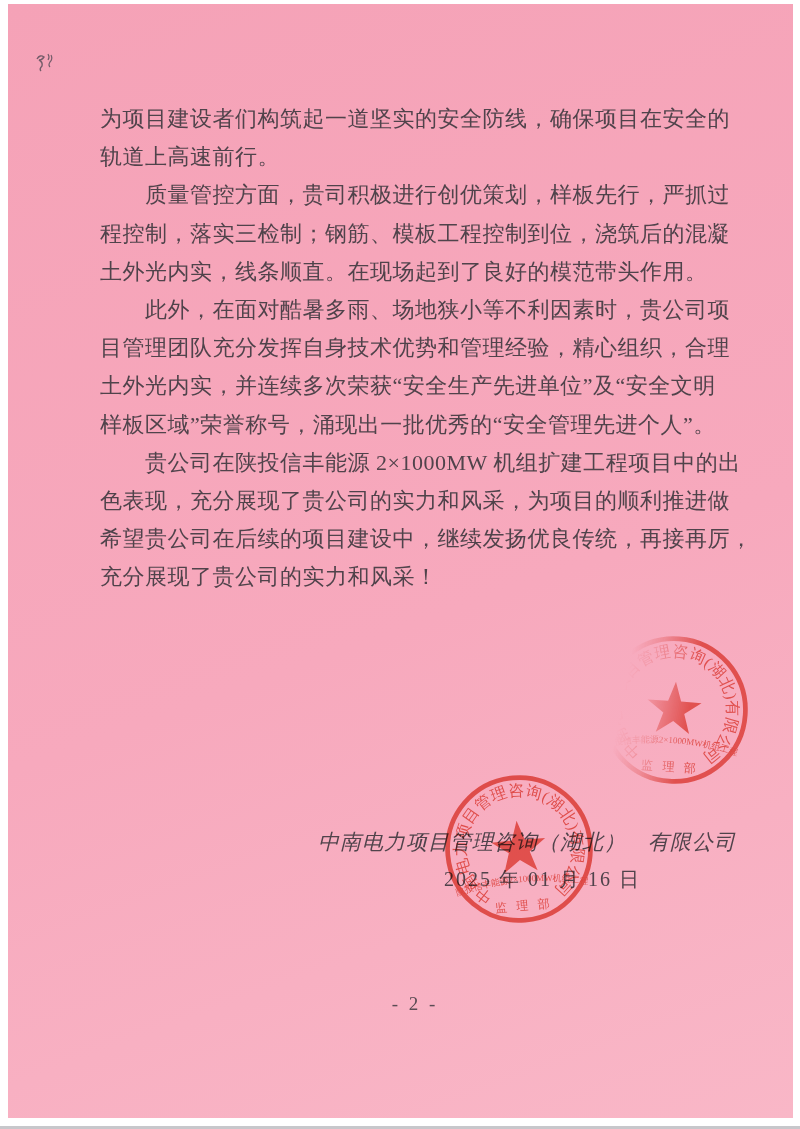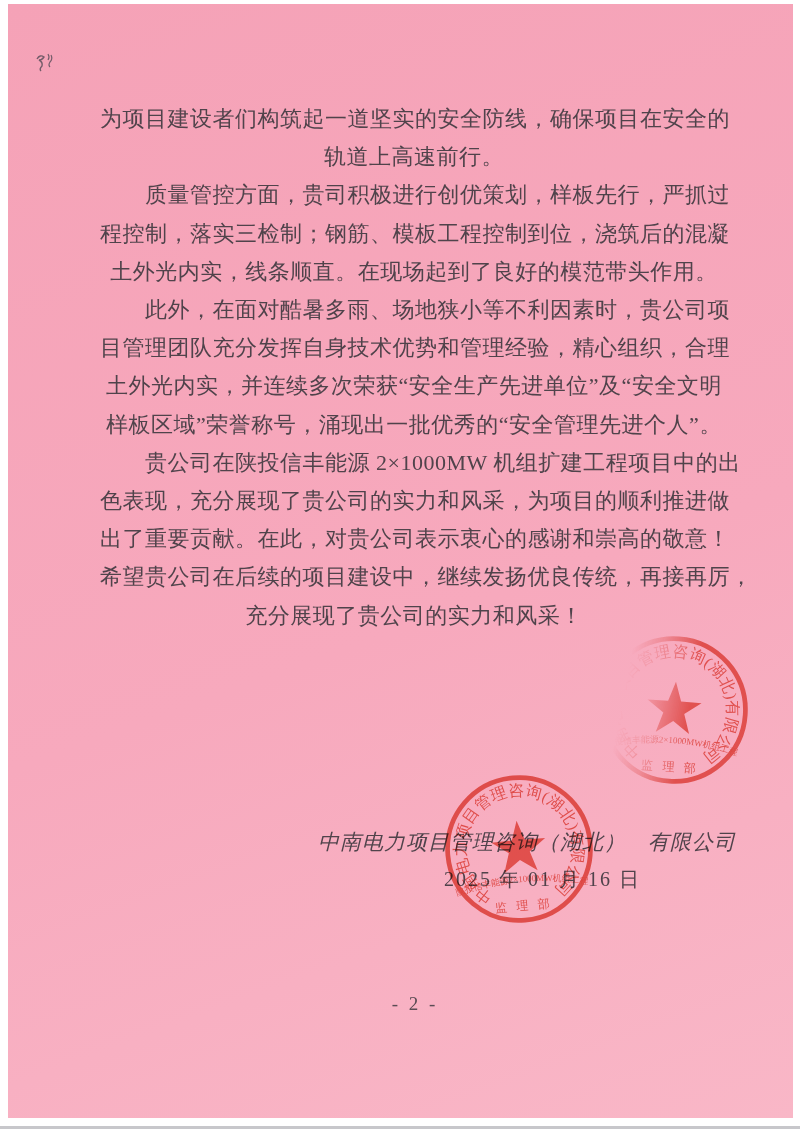--- a/index.html
+++ b/index.html
@@ -15,21 +15,21 @@
     position:absolute; left:8px; top:4px; width:785px; height:1114px;
     background:linear-gradient(160deg,#f5a2b7 0%,#f7a9bd 55%,#f9b7c7 100%);
   }
   .smudge { position:absolute; left:25px; top:46px; opacity:.75; }
 
   .body-text {
     position:absolute; left:92px; top:96px; width:628px;
     font-size:22px; line-height:38.2px; letter-spacing:0.5px;
     color:#50434b;
   }
-  .body-text .line { white-space:pre;text-align:center; }
+  .body-text .line { white-space:pre; }
 
   .signature-company {
     position:absolute; left:310px; top:824px;
     font-size:21px; letter-spacing:1px; color:#50434b; white-space:pre;font-style:italic;
   }
   .signature-date {
     position:absolute; left:436px; top:862px;
     font-size:20px; letter-spacing:2px; color:#50434b; white-space:pre;
   }
   .pageno {
@@ -66,21 +66,20 @@
         <div class="line">轨道上高速前行。</div>
         <div class="line">　　质量管控方面，贵司积极进行创优策划，样板先行，严抓过</div>
         <div class="line">程控制，落实三检制；钢筋、模板工程控制到位，浇筑后的混凝</div>
         <div class="line">土外光内实，线条顺直。在现场起到了良好的模范带头作用。</div>
         <div class="line">　　此外，在面对酷暑多雨、场地狭小等不利因素时，贵公司项</div>
         <div class="line">目管理团队充分发挥自身技术优势和管理经验，精心组织，合理</div>
         <div class="line">土外光内实，并连续多次荣获“安全生产先进单位”及“安全文明</div>
         <div class="line">样板区域”荣誉称号，涌现出一批优秀的“安全管理先进个人”。</div>
         <div class="line">　　贵公司在陕投信丰能源 2×1000MW 机组扩建工程项目中的出</div>
         <div class="line">色表现，充分展现了贵公司的实力和风采，为项目的顺利推进做</div>
-        <div class="line">出了重要贡献。在此，对贵公司表示衷心的感谢和崇高的敬意！</div>
         <div class="line">希望贵公司在后续的项目建设中，继续发扬优良传统，再接再厉，</div>
         <div class="line">充分展现了贵公司的实力和风采！</div>
       </div>
 
     <div class="signature-company">中南电力项目管理咨询（湖北）　有限公司</div>
     <div class="signature-date">2025 年 01 月 16 日</div>
 
     <div class="pageno">- 2 -</div>
 
     <div class="stamp stamp-upper">

